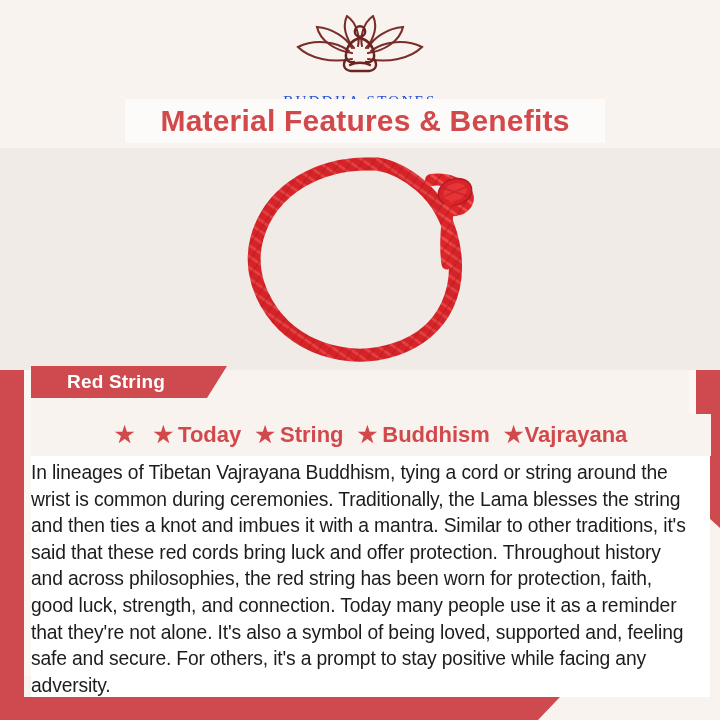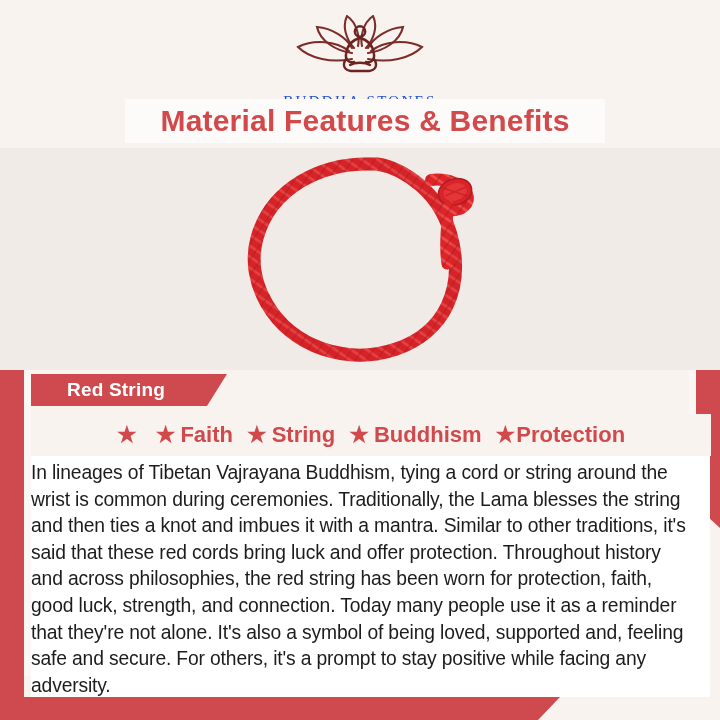--- a/index.html
+++ b/index.html
@@ -89,21 +89,21 @@
   .hero{
     position:absolute;left:0;top:148px;
     width:720px;height:222px;
     background:#f1ebe7;
     overflow:hidden;
   }
   .hero svg{position:absolute;left:225px;top:-2px;}
 
   
   .ribbon{
-    position:absolute;left:31px;top:374px;
+    position:absolute;left:31px;top:366px;
     width:196px;height:32px;
     background:#ce4a4f;
     clip-path:polygon(0 0,100% 0,calc(100% - 20px) 100%,0 100%);
     display:flex;align-items:center;
   }
   .ribbon span{
     margin-left:36px;
     color:#ffffff;
     font-size:19px;
     font-weight:bold;
@@ -242,33 +242,33 @@
   <div class="ribbon">
     <span>Red String</span>
   </div>
 
   <div class="benefits">
     <div class="benefit">
       <span class="star">★</span>
     </div>
     <div class="benefit">
       <span class="star">★</span>
-      <span>Faith</span>
+      <span>Today</span>
     </div>
     <div class="benefit">
       <span class="star">★</span>
       <span>String</span>
     </div>
     <div class="benefit">
       <span class="star">★</span>
       <span>Buddhism</span>
     </div>
     <div class="benefit tight">
       <span class="star">★</span>
-      <span>Protection</span>
+      <span>Vajrayana</span>
     </div>
   </div>
 
   <div class="copy">
     <p>In lineages of Tibetan Vajrayana Buddhism, tying a cord or string around the wrist is common during ceremonies. Traditionally, the Lama blesses the string and then ties a knot and imbues it with a mantra. Similar to other traditions, it's said that these red cords bring luck and offer protection. Throughout history and across philosophies, the red string has been worn for protection, faith, good luck, strength, and connection. Today many people use it as a reminder that they're not alone. It's also a symbol of being loved, supported and, feeling safe and secure. For others, it's a prompt to stay positive while facing any adversity.</p>
   </div>
 
 </div>
 
 </body></html>

